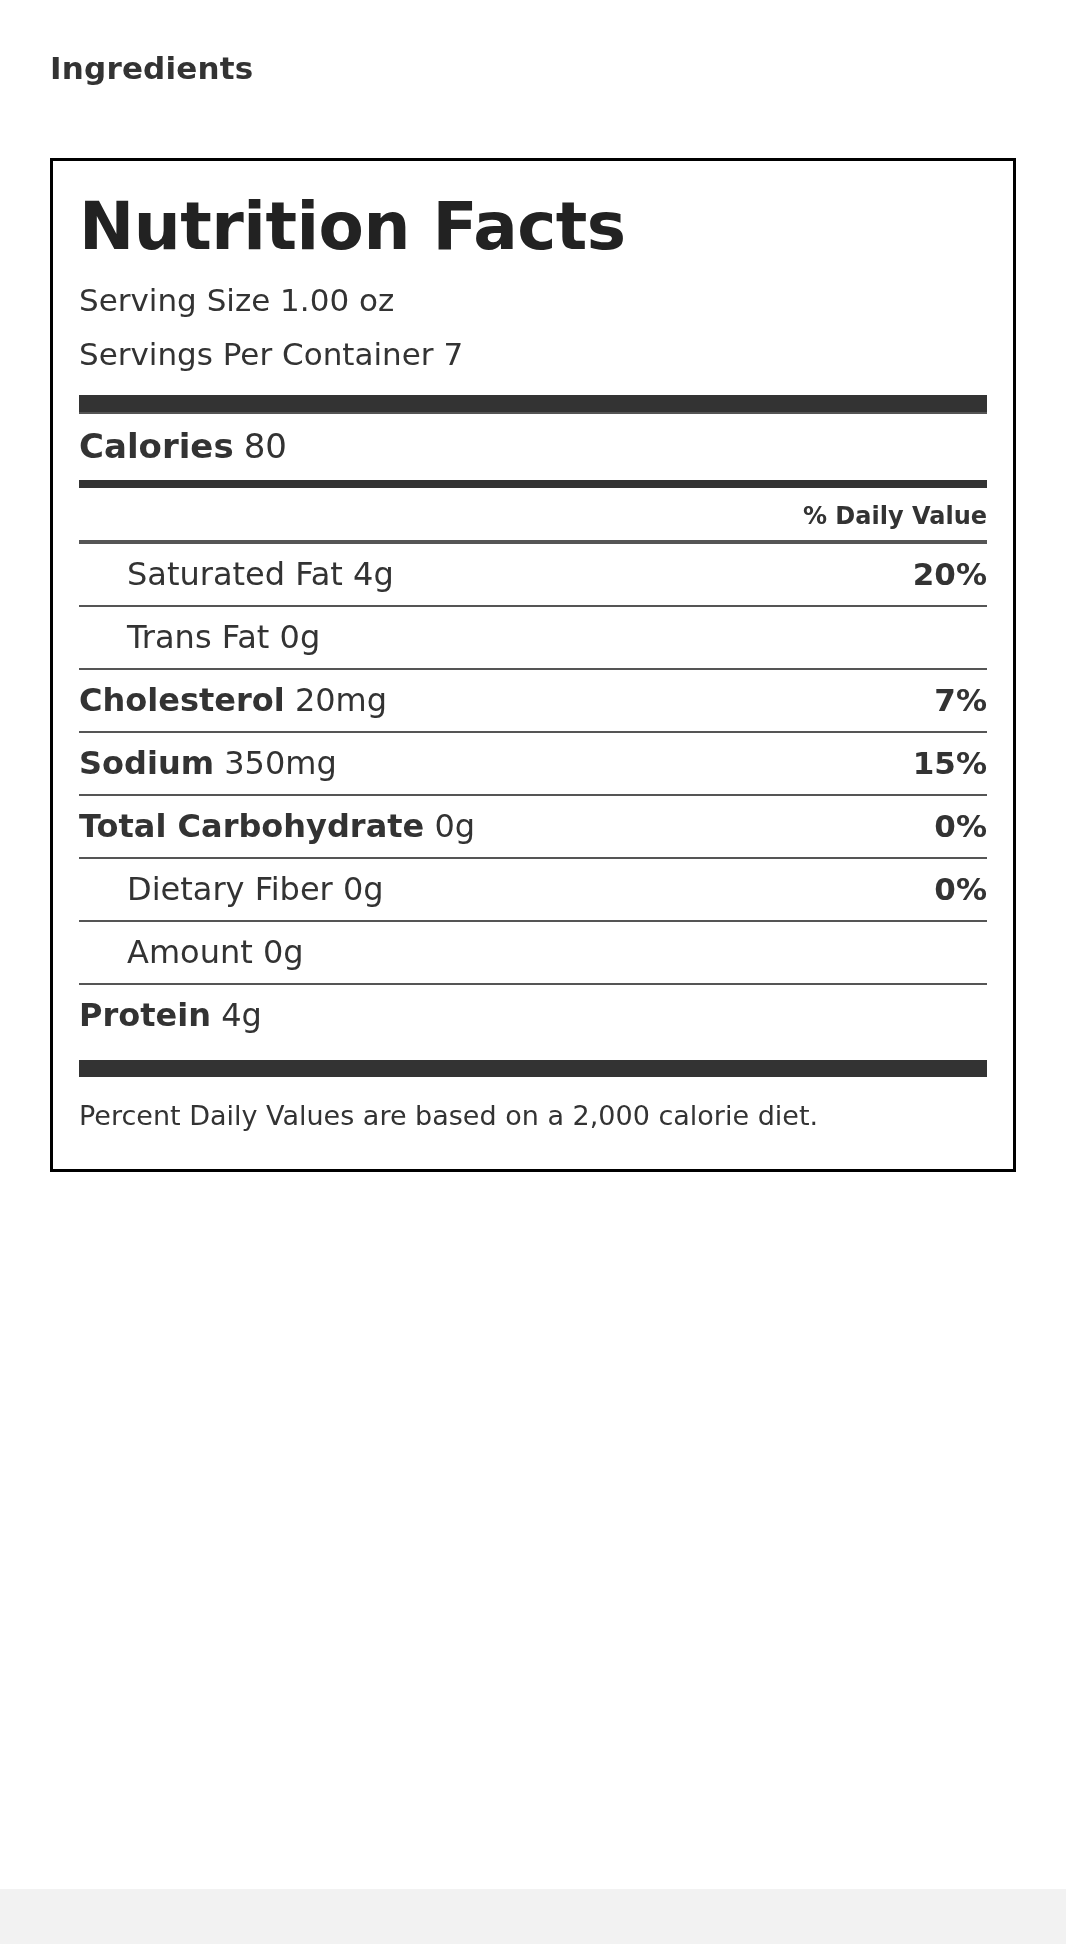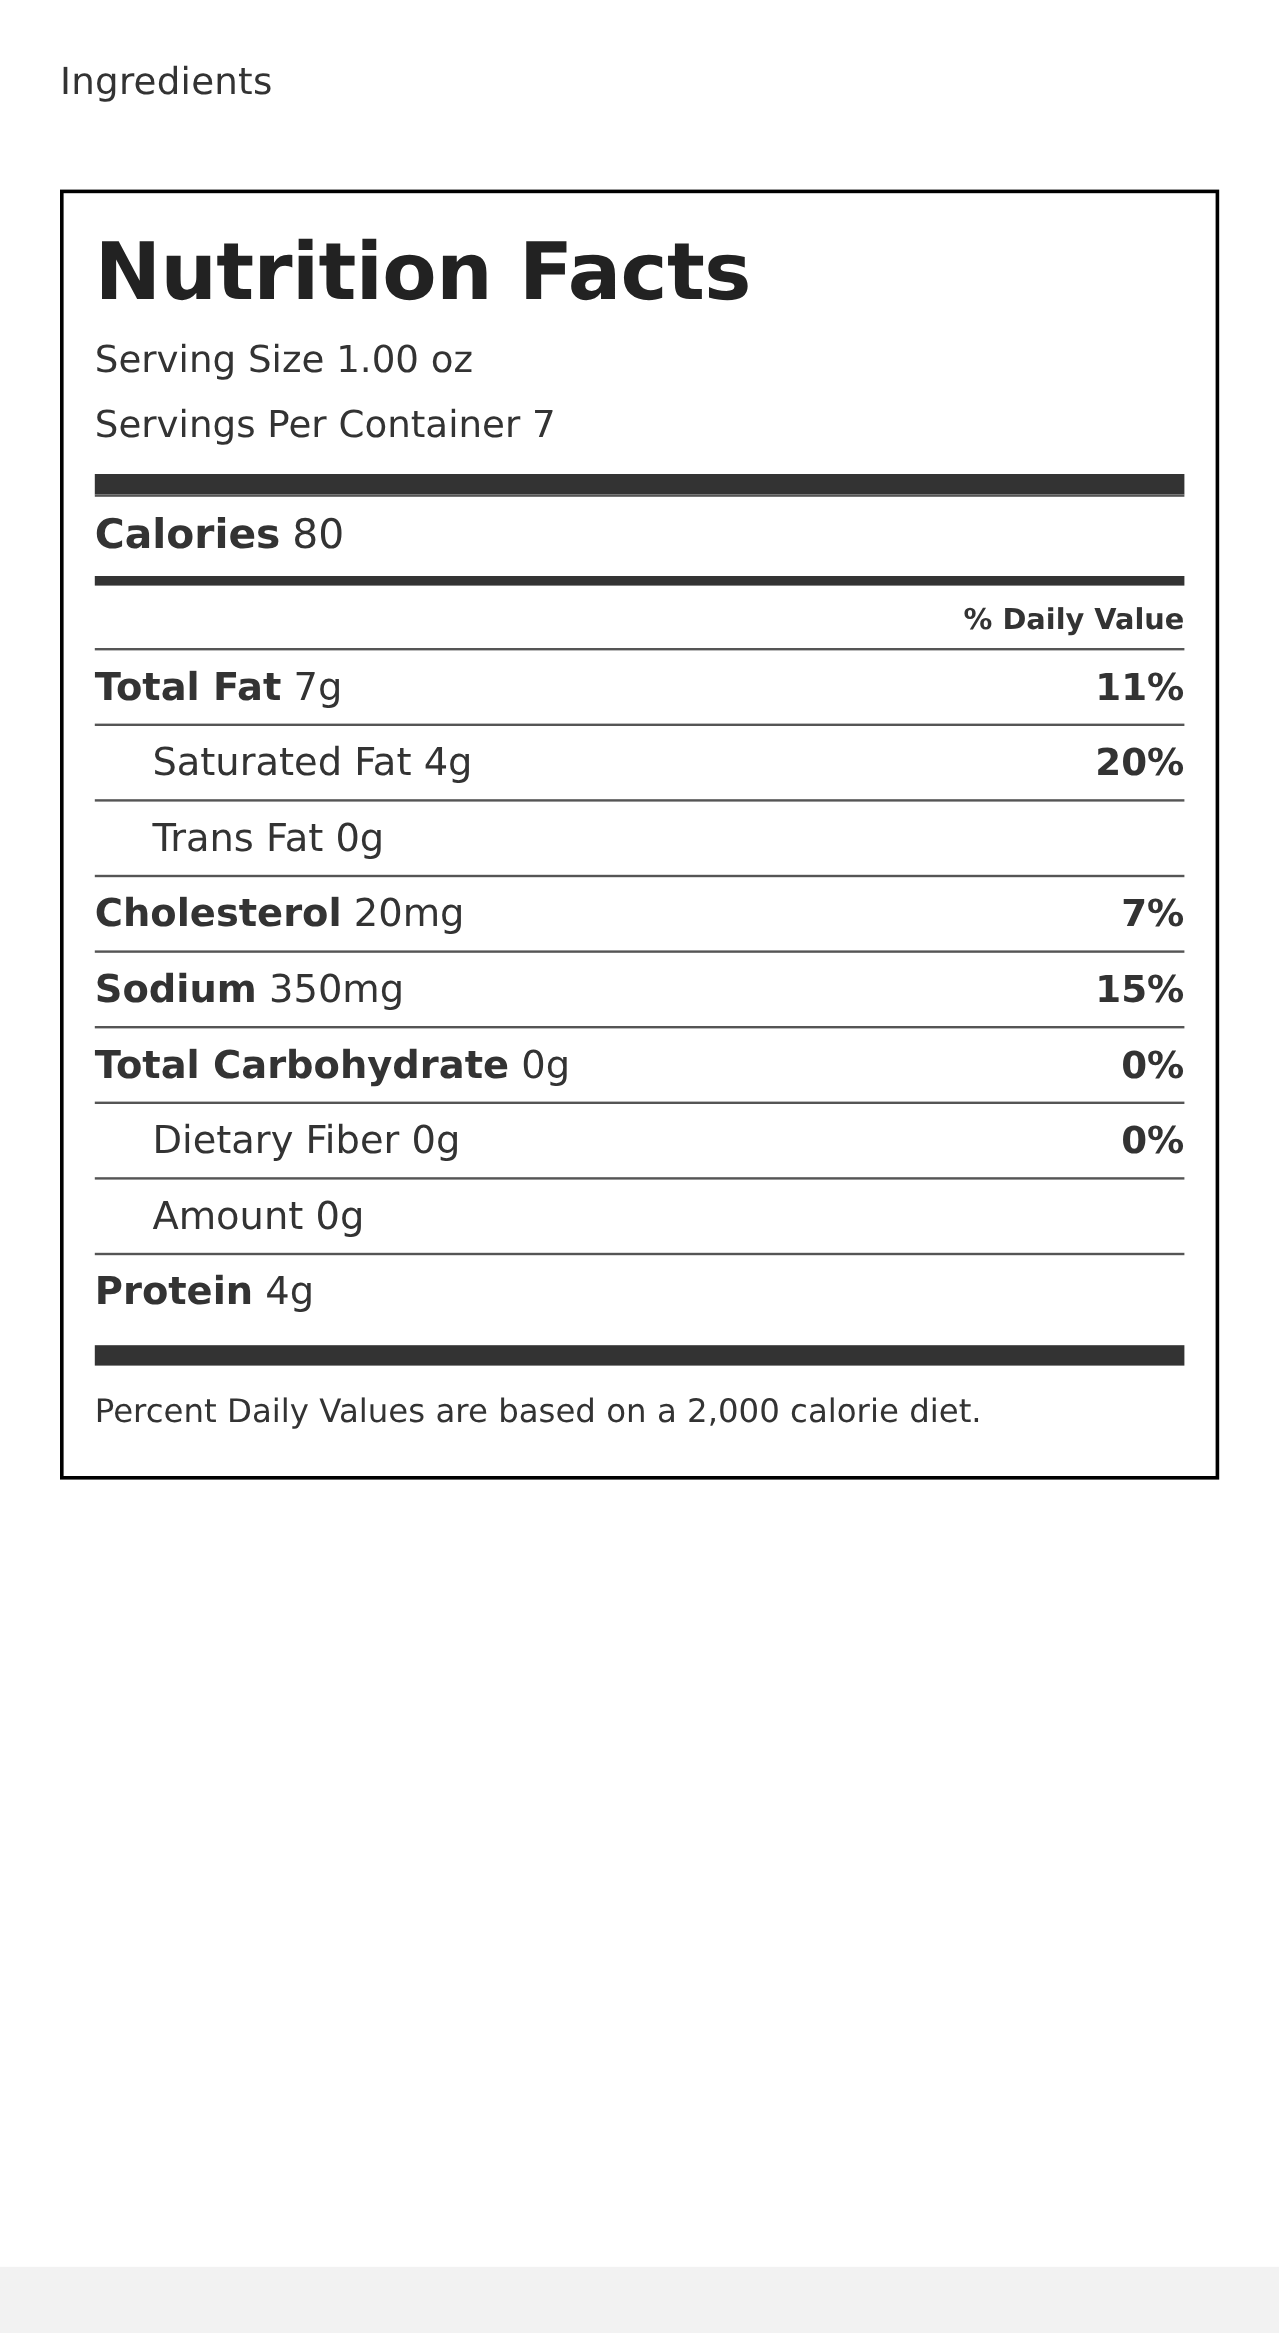--- a/index.html
+++ b/index.html
@@ -26,21 +26,21 @@
     height: 55px;
     background: #f2f2f2;
   }
 
   
   .ingredients-section {
     padding-top: 50px;
   }
   .ingredients-title {
     font-size: 31px;
-    font-weight: normal;
+    font-weight: bold;
     color: #333333;
     letter-spacing: 0.2px;
     margin: 0 0 42px 0;
   }
   .ingredients-body {
     font-size: 27px;
     line-height: 1.72;
     color: #888888;
     max-width: 830px;
     margin: 0;
@@ -170,24 +170,20 @@
         <span class="lbl">Calories</span>
         <span class="val">80</span>
       </div>
 
       <div class="rule-med"></div>
 
       <div class="dv-header">% Daily Value</div>
       <div class="rule-thin"></div>
 
       <div id="nutrient-rows">
-          <div class="nf-row">
-            <span class="name"><b>Total Fat</b><span class="amt"> 7g</span></span>
-            <span class="pct">11%</span>
-          </div>
           <div class="rule-thin"></div>
           <div class="nf-row indent">
             <span class="name"><span>Saturated Fat</span><span class="amt"> 4g</span></span>
             <span class="pct">20%</span>
           </div>
           <div class="rule-thin"></div>
           <div class="nf-row indent">
             <span class="name"><span>Trans Fat</span><span class="amt"> 0g</span></span>
             <span class="pct"></span>
           </div>

